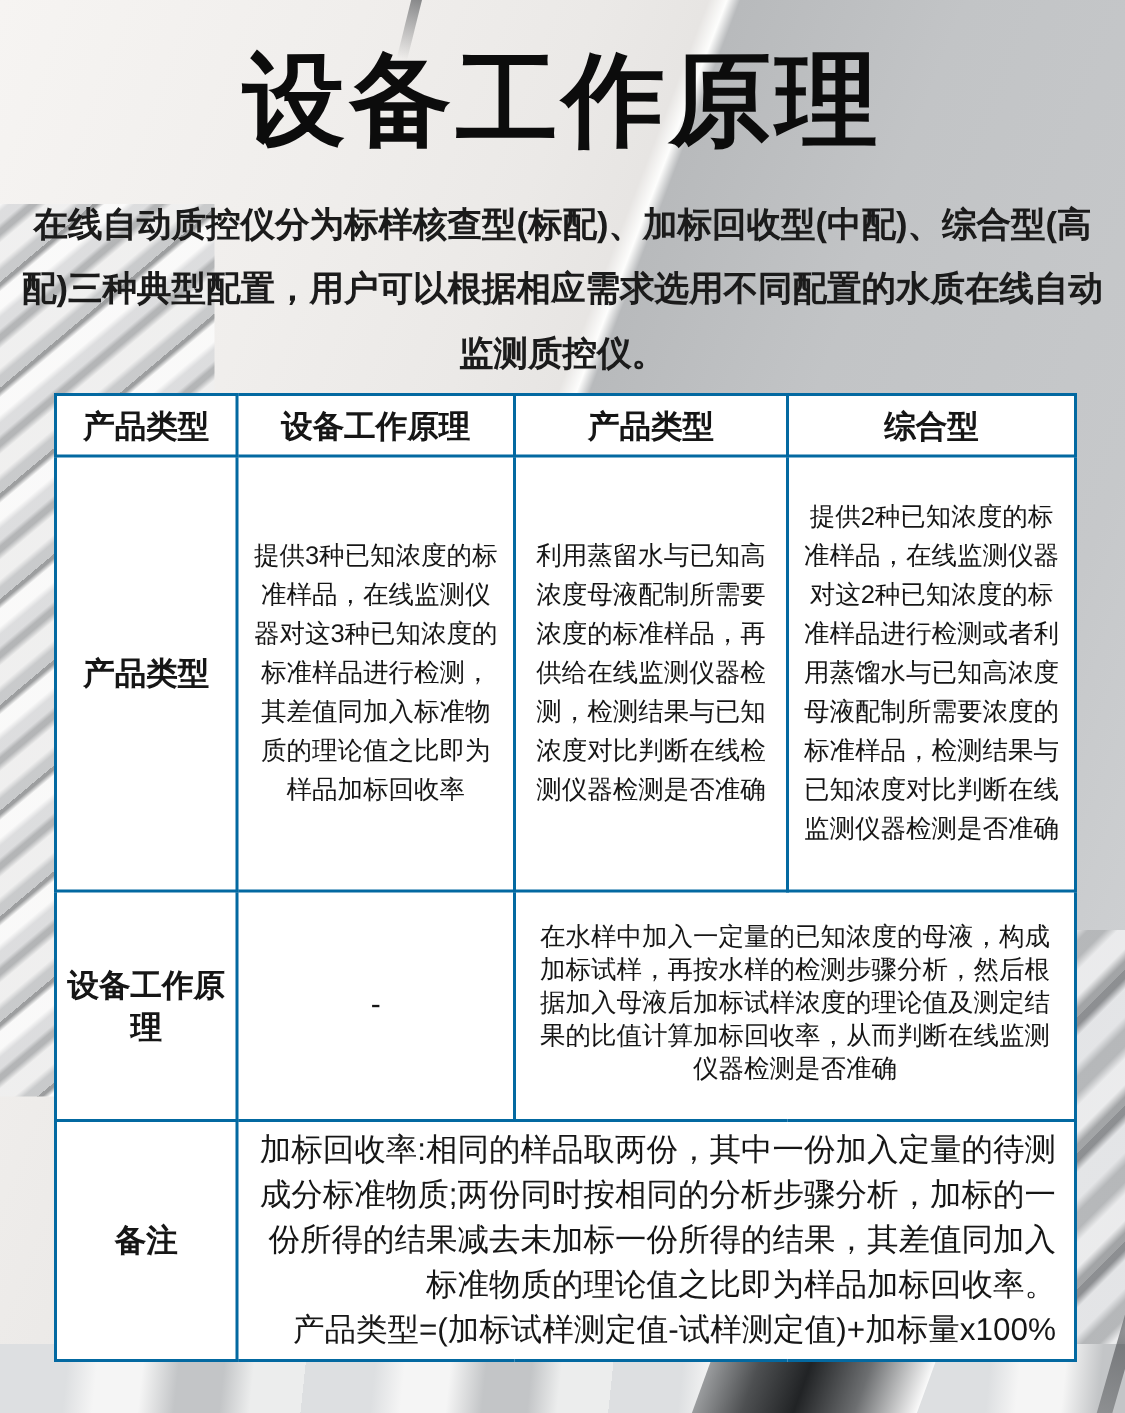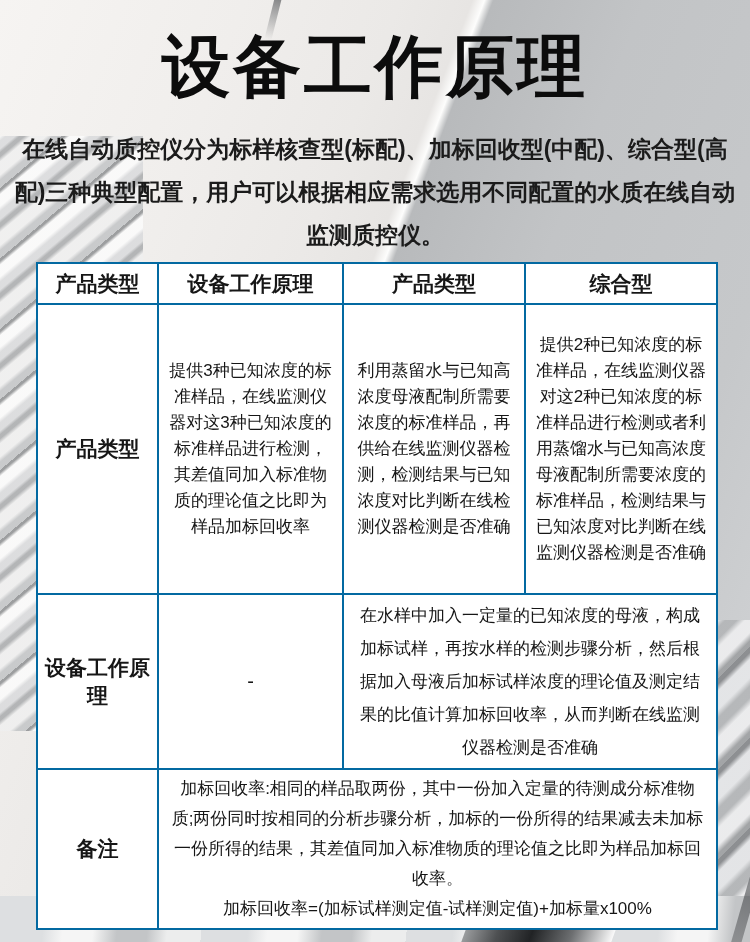--- a/index.html
+++ b/index.html
@@ -106,25 +106,26 @@
   th.col-header { font-size: 21px; font-weight: 600; }
   td.row-label  { font-size: 21px; font-weight: 600; }
   td.desc {
     font-size: 17px;
     line-height: 26px;
     padding: 4px 9px;
   }
   td.dash { font-size: 20px; }
   td.merged-desc {
     font-size: 17px;
-    line-height: 33px;
+    line-height: 22px;
     padding: 4px 10px;
+    font-family: Liberation Mono, monospace;
   }
   td.remark-cell { padding: 4px 12px; }
-  td.remark-cell p { font-size: 17px; line-height: 30px; }
+  td.remark-cell p { font-size: 21px; line-height: 30px; text-align: right; }
 </style>
 </head>
 <body>
 
 <div class="bg-layer bg-base"></div>
 <div class="bg-layer bg-top-streak"></div>
 <div class="bg-layer bg-stripes-left"></div>
 <div class="bg-layer bg-stripes-right"></div>
 <div class="bg-layer bg-bottom"></div>
 <div class="bg-layer bg-bottom-dark"></div>
@@ -158,19 +159,19 @@
       </tr>
       <tr class="recovery-row">
         <td class="row-label">设备工作原理</td>
         <td class="dash">-</td>
         <td class="merged-desc" colspan="2">在水样中加入一定量的已知浓度的母液，构成加标试样，再按水样的检测步骤分析，然后根据加入母液后加标试样浓度的理论值及测定结果的比值计算加标回收率，从而判断在线监测仪器检测是否准确</td>
       </tr>
       <tr class="remark-row">
         <td class="row-label">备注</td>
         <td class="remark-cell" colspan="3">
           <p>加标回收率:相同的样品取两份，其中一份加入定量的待测成分标准物质;两份同时按相同的分析步骤分析，加标的一份所得的结果减去未加标一份所得的结果，其差值同加入标准物质的理论值之比即为样品加标回收率。</p>
-          <p>加标回收率=(加标试样测定值-试样测定值)+加标量x100%</p>
+          <p>产品类型=(加标试样测定值-试样测定值)+加标量x100%</p>
         </td>
       </tr>
     </tbody>
   </table>
 
 </div>
 
 </body></html>

